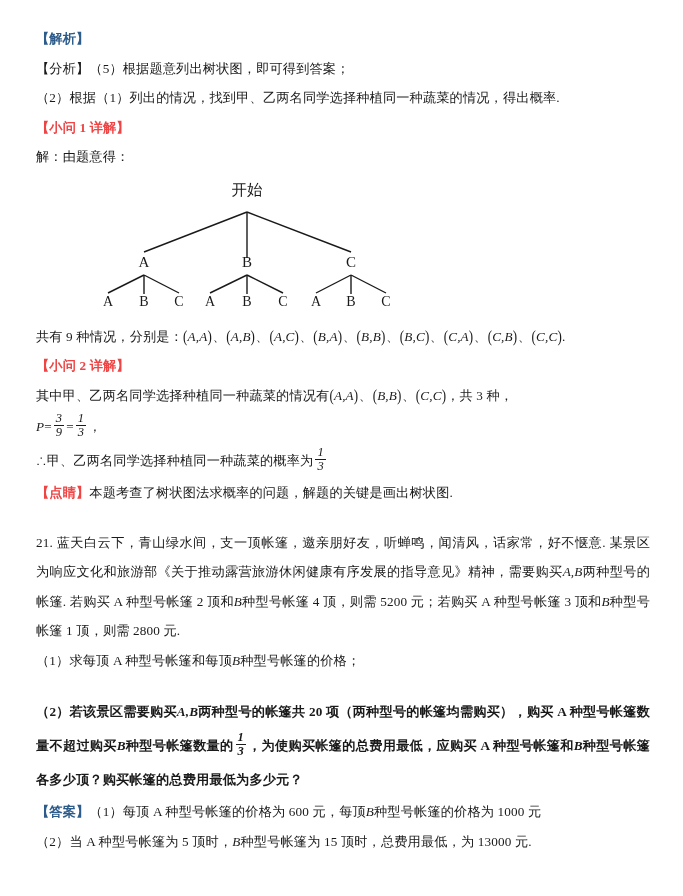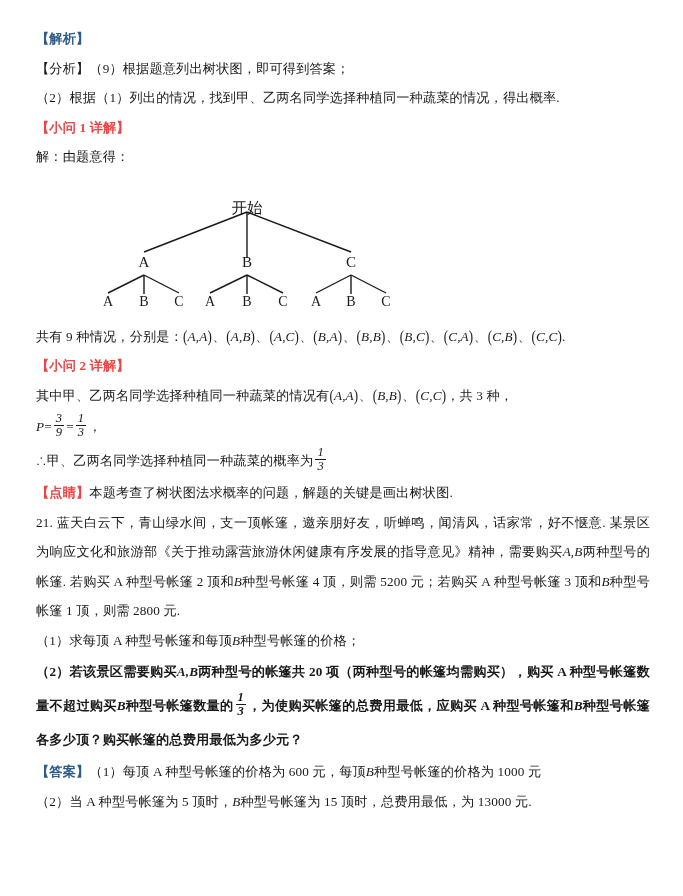--- a/index.html
+++ b/index.html
@@ -30,20 +30,21 @@
   .line {
     font-size: 13.2px;
     line-height: 29.5px;
     letter-spacing: 0.15px;
     white-space: nowrap;
     color: #1a1a1a;
   }
   .line.wrap {
     white-space: normal;
     text-align: justify;
+    margin-top: 20px;
   }
   .tag-blue {
     color: #2e5c8a;
     font-weight: bold;
   }
   .tag-black {
     color: #ef4444;
     font-weight: bold;
   }
   .mi {
@@ -121,21 +122,21 @@
 </head>
 <body>
 
 <div class="page">
   <div class="content">
 
     <div class="line">
       <span class="tag-blue">【解析】</span>
     </div>
 
-    <div class="line">【分析】（9）根据题意列出树状图，即可得到答案；</div>
+    <div class="line">【分析】（5）根据题意列出树状图，即可得到答案；</div>
 
     <div class="line">（2）根据（1）列出的情况，找到甲、乙两名同学选择种植同一种蔬菜的情况，得出概率.</div>
 
     <div class="line">
       <span class="tag-black">【小问 1 详解】</span>
     </div>
 
     <div class="line">解：由题意得：</div>
 
     <div class="tree-wrap">
@@ -151,21 +152,21 @@
 
         <line x1="211" y1="103" x2="211" y2="122" stroke="#1a1a1a" stroke-width="1.4"></line>
         <line x1="211" y1="103" x2="174" y2="121" stroke="#1a1a1a" stroke-width="1.4"></line>
         <line x1="211" y1="103" x2="247" y2="121" stroke="#1a1a1a" stroke-width="1.4"></line>
 
         <line x1="315" y1="103" x2="315" y2="122" stroke="#1a1a1a" stroke-width="1.4"></line>
         <line x1="315" y1="103" x2="280" y2="121" stroke="#1a1a1a" stroke-width="1.4"></line>
         <line x1="315" y1="103" x2="350" y2="121" stroke="#1a1a1a" stroke-width="1.4"></line>
       </svg>
 
-      <div class="tree-label tree-root" style="left:211px; top:26px;">开始</div>
+      <div class="tree-label tree-root" style="left:211px; top:8px;">开始</div>
 
       <div class="tree-label tree-mid" style="left:108px; top:82px;">A</div>
       <div class="tree-label tree-mid" style="left:211px; top:82px;">B</div>
       <div class="tree-label tree-mid" style="left:315px; top:82px;">C</div>
 
       <div class="tree-label tree-leaf" style="left:72px; top:122px;">A</div>
       <div class="tree-label tree-leaf" style="left:108px; top:122px;">B</div>
       <div class="tree-label tree-leaf" style="left:143px; top:122px;">C</div>
       <div class="tree-label tree-leaf" style="left:174px; top:122px;">A</div>
       <div class="tree-label tree-leaf" style="left:211px; top:122px;">B</div>

